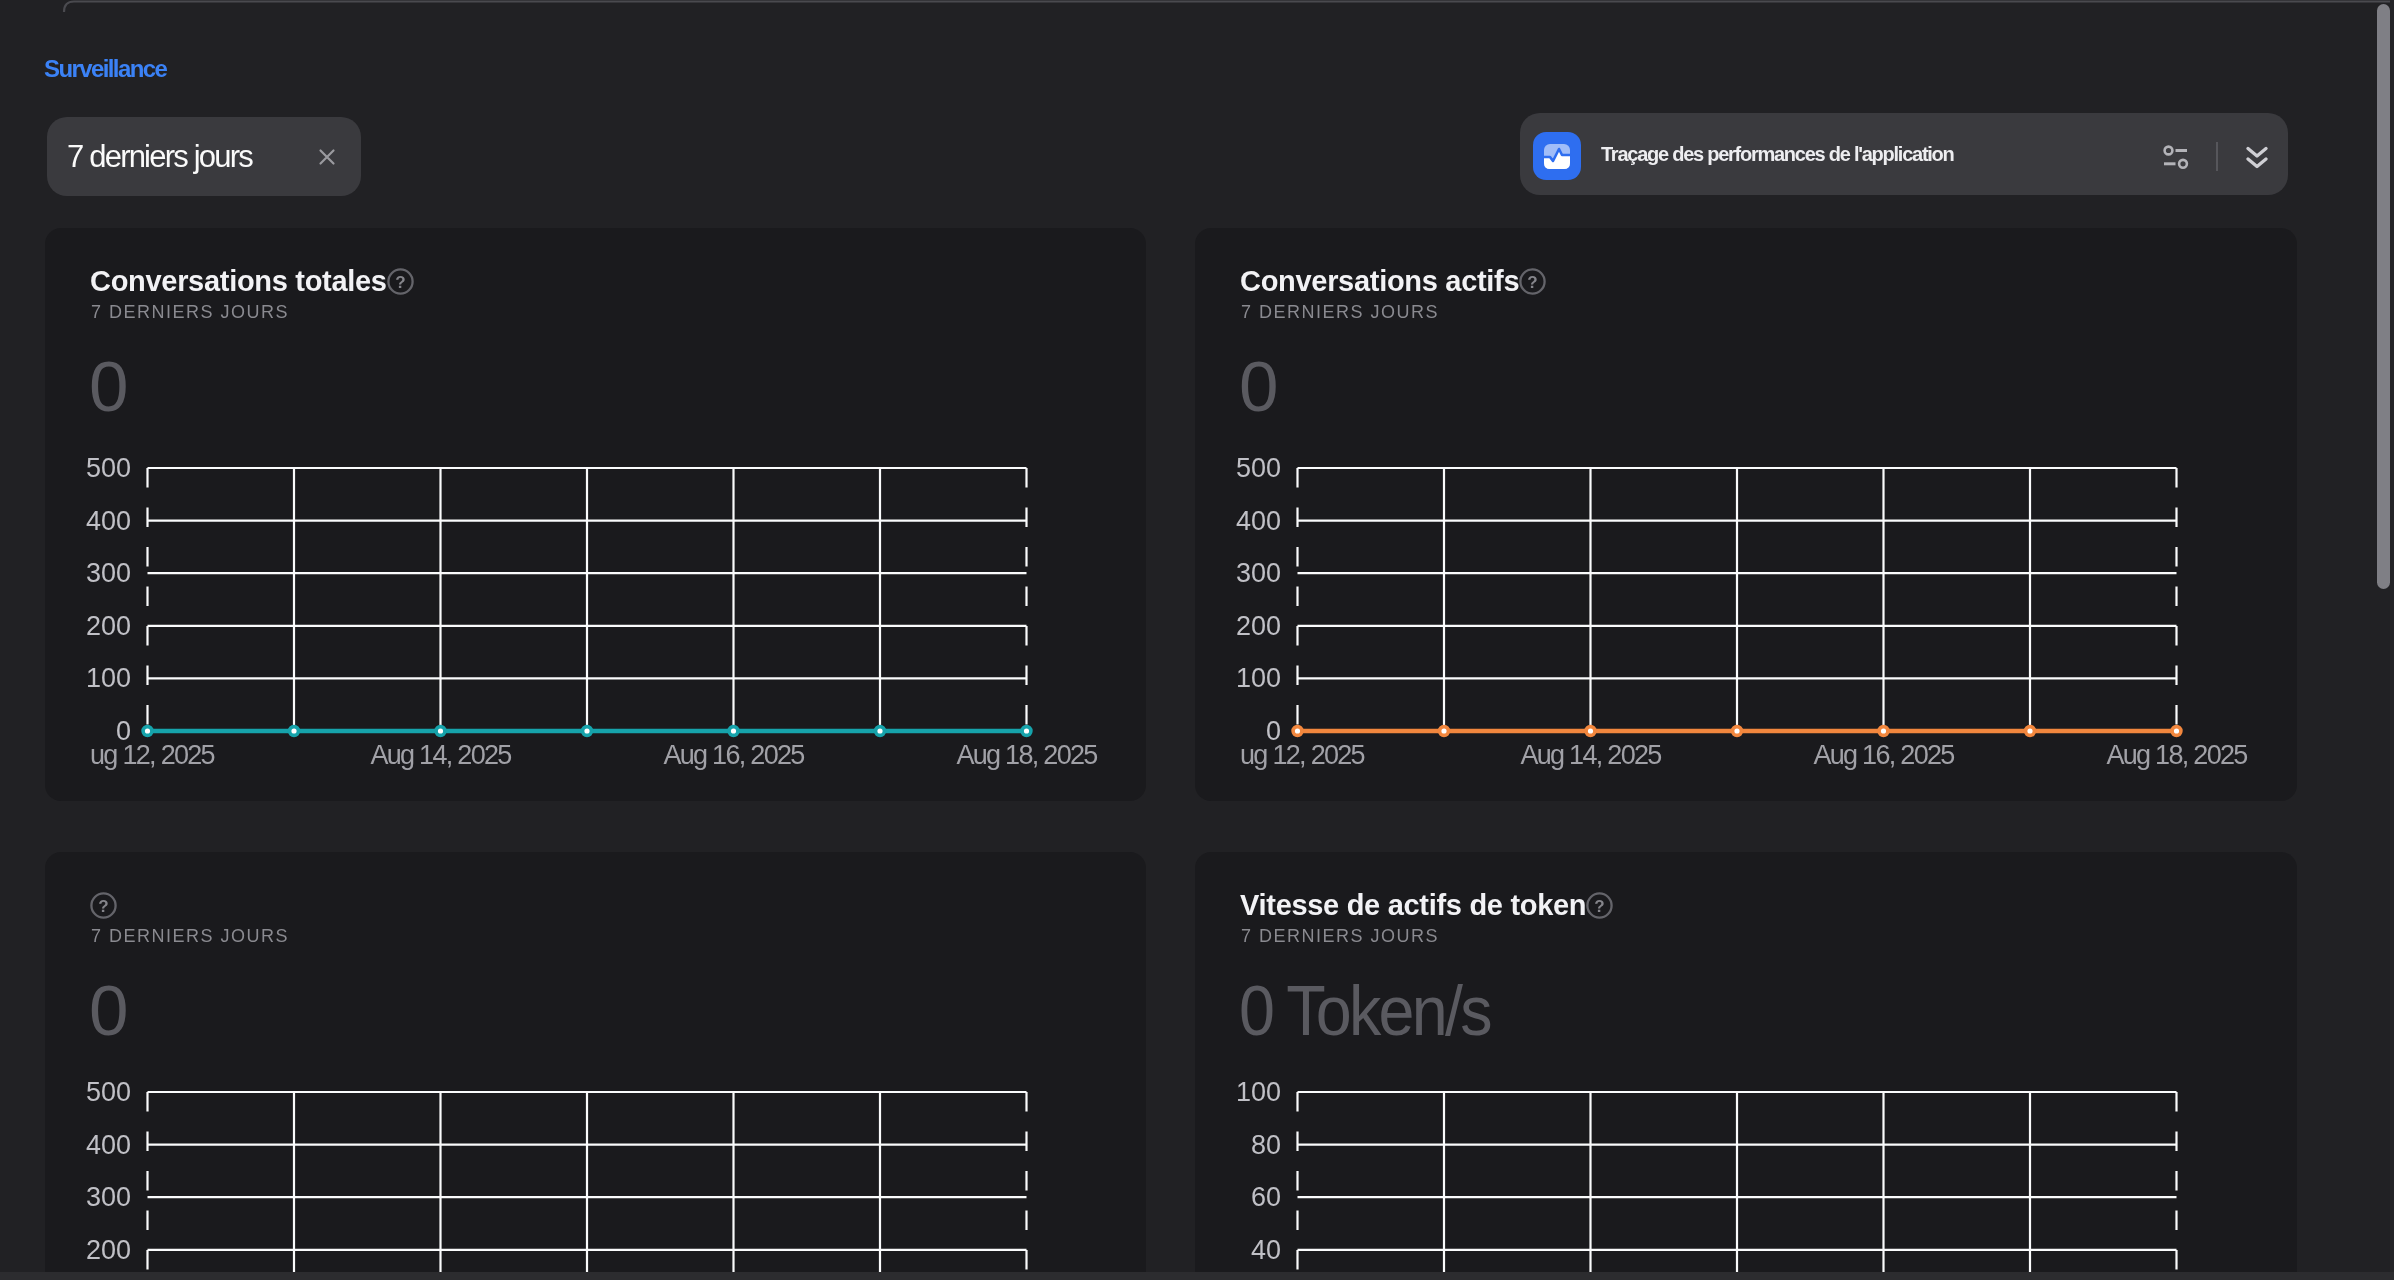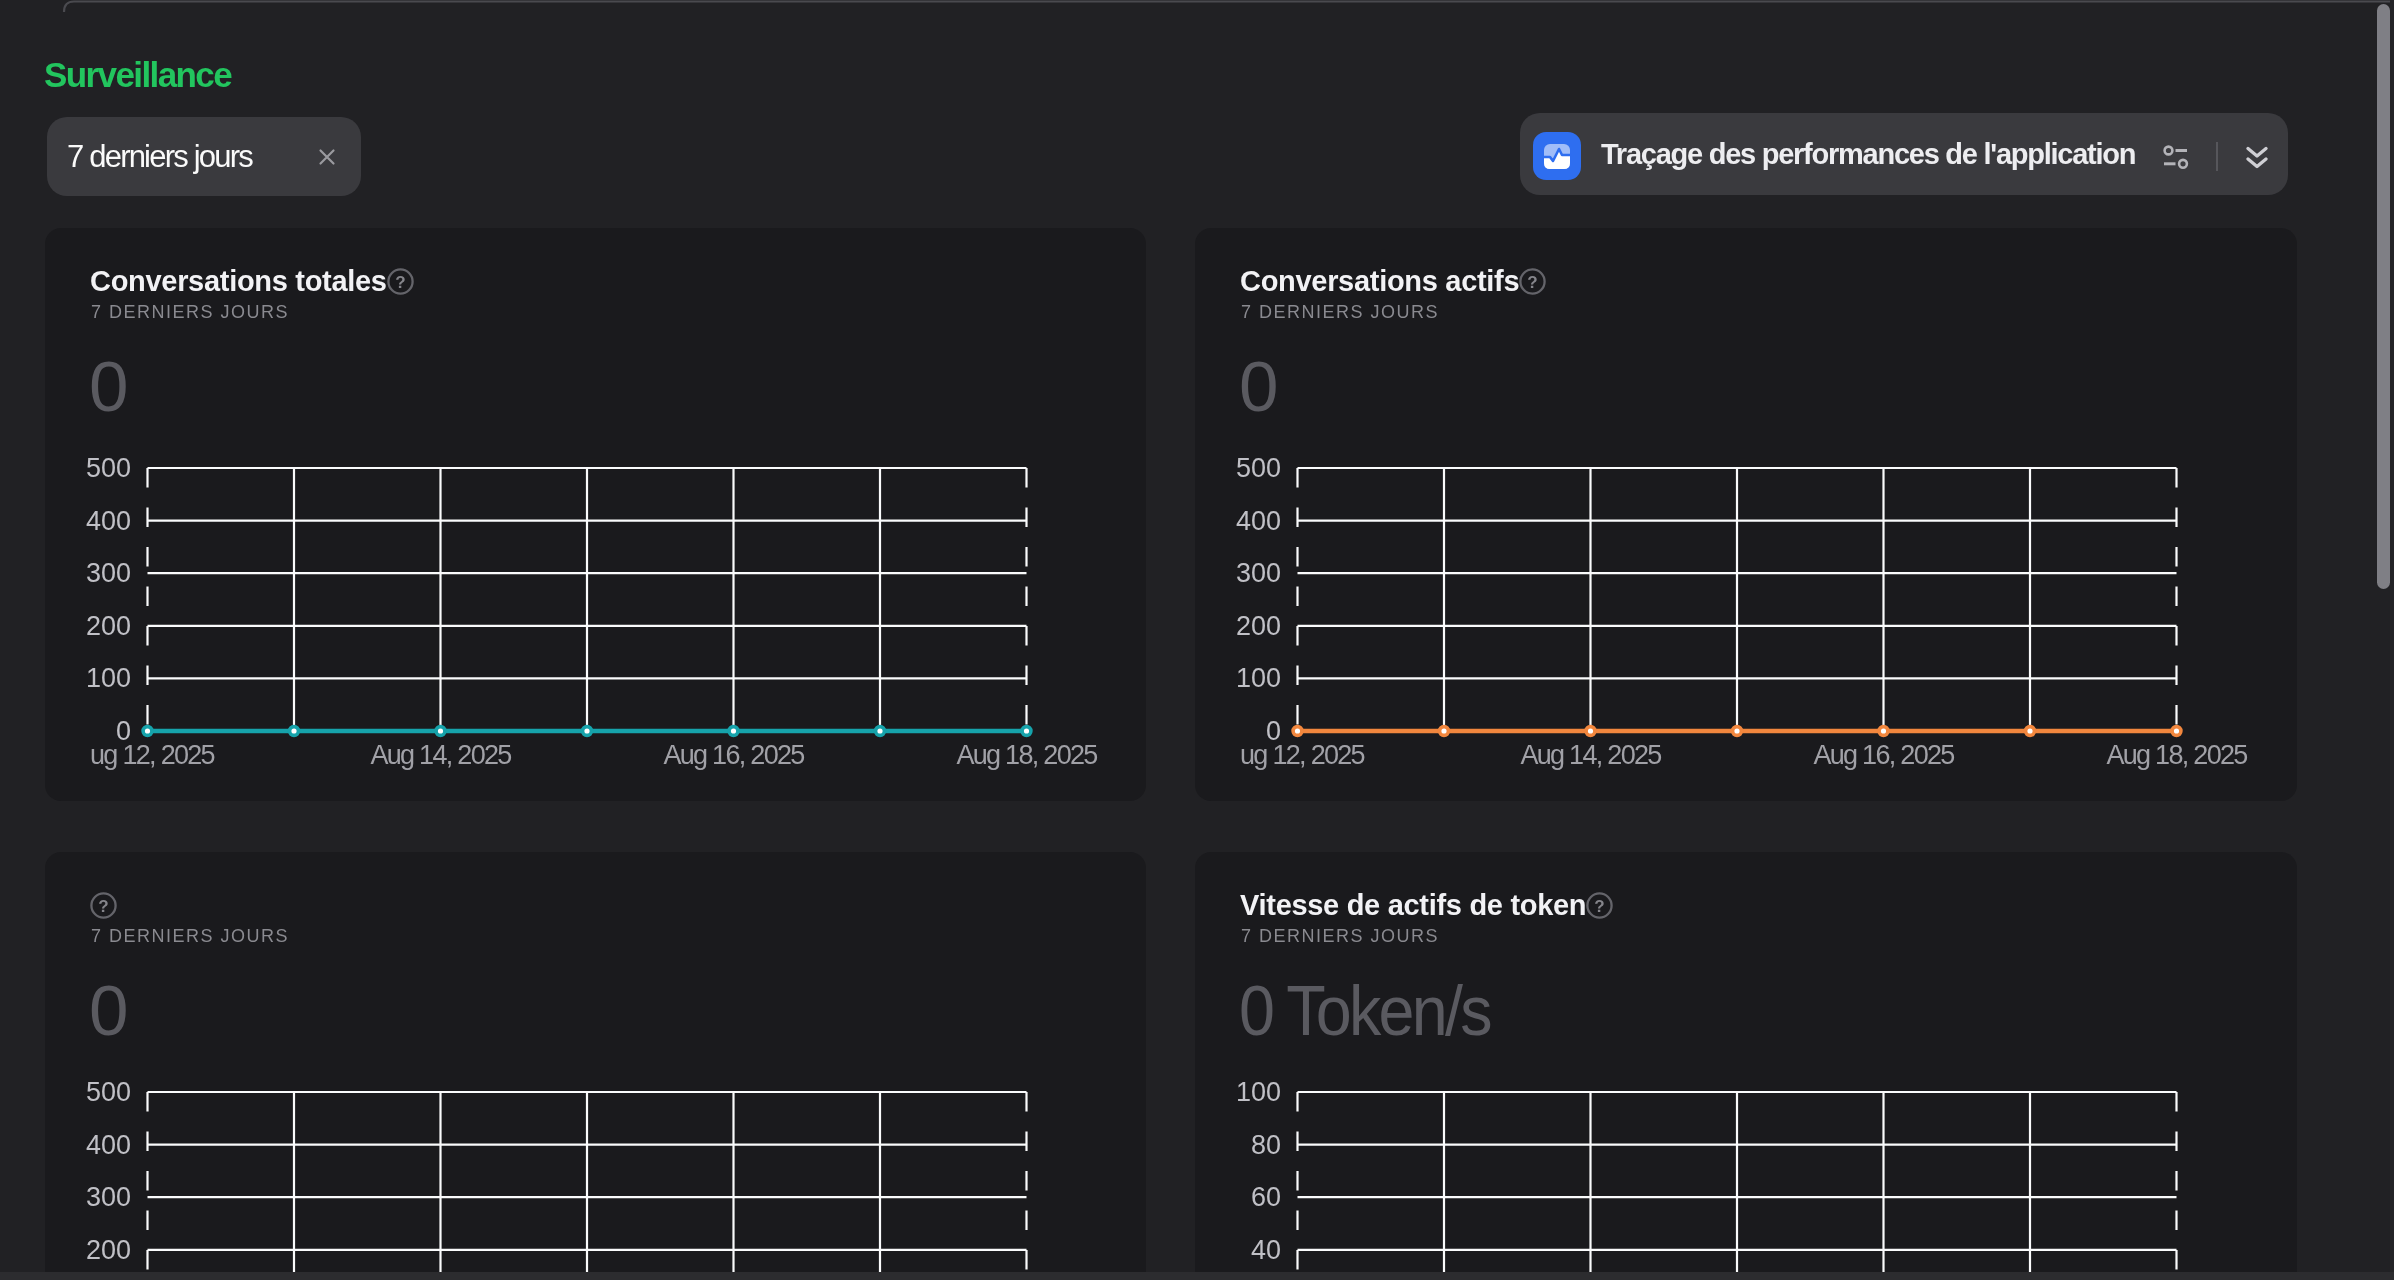--- a/index.html
+++ b/index.html
@@ -1,28 +1,28 @@
 <!DOCTYPE html>
 <html><head><meta charset="utf-8"><style>
 
 * { margin:0; padding:0; box-sizing:border-box; }
 html,body { width:2394px; height:1280px; overflow:hidden; background:#212124;
   font-family:"Liberation Sans", sans-serif; position:relative; }
 .abs { position:absolute; }
-h1.pagetitle { position:absolute; left:44px; top:57px; font-size:35px; font-weight:bold;
-  color:#22c55e; letter-spacing:-1.6px; line-height:1; }
+h1.pagetitle { position:absolute; left:44px; top:57px; font-size:24px; font-weight:bold;
+  color:#3b82f6; letter-spacing:-1.6px; line-height:1; }
 .chip { position:absolute; left:47px; top:117px; width:314px; height:79px; background:#3a3a3e;
   border-radius:20px; display:flex; align-items:center; justify-content:space-between;
   padding:0 24px 0 20px; }
 .chip .txt { font-size:31px; color:#fafafa; letter-spacing:-1.8px; }
 .widget { position:absolute; left:1520px; top:113px; width:768px; height:82px; background:#3a3a3e;
   border-radius:20px; }
 .widget .blueic { position:absolute; left:13px; top:19px; }
 .widget .wtxt { position:absolute; left:81px; top:0; height:82px; display:flex; align-items:center;
-  font-size:29px; font-weight:600; color:#ededf0; letter-spacing:-1.25px; }
+  font-size:20px; font-weight:600; color:#ededf0; letter-spacing:-1.25px; }
 .card { position:absolute; height:573px; background:#1a1a1d; border-radius:16px; }
 .trow { position:absolute; left:45px; top:38px; height:30px; display:flex; align-items:center; }
 .ctitle { font-size:29px; font-weight:bold; color:#f2f2f5; letter-spacing:-0.3px; line-height:1; }
 .csub { position:absolute; left:46px; top:74px; font-size:18px; color:#8a8a90; letter-spacing:1.5px; }
 .cbig { position:absolute; left:44px; top:123px; font-size:71px; color:#5a5a60; line-height:1; letter-spacing:-3px; }
 .chart { position:absolute; left:0; top:0; }
 .scrollthumb { position:absolute; left:2377px; top:4px; width:13px; height:585px;
   border-radius:7px; background:#7f7f85; }
 .rightstrip { position:absolute; left:2390px; top:0; width:4px; height:1280px; background:#242427; }
 .bottomstrip { position:absolute; left:0; top:1272px; width:2394px; height:8px; background:#2c2c2f; }

